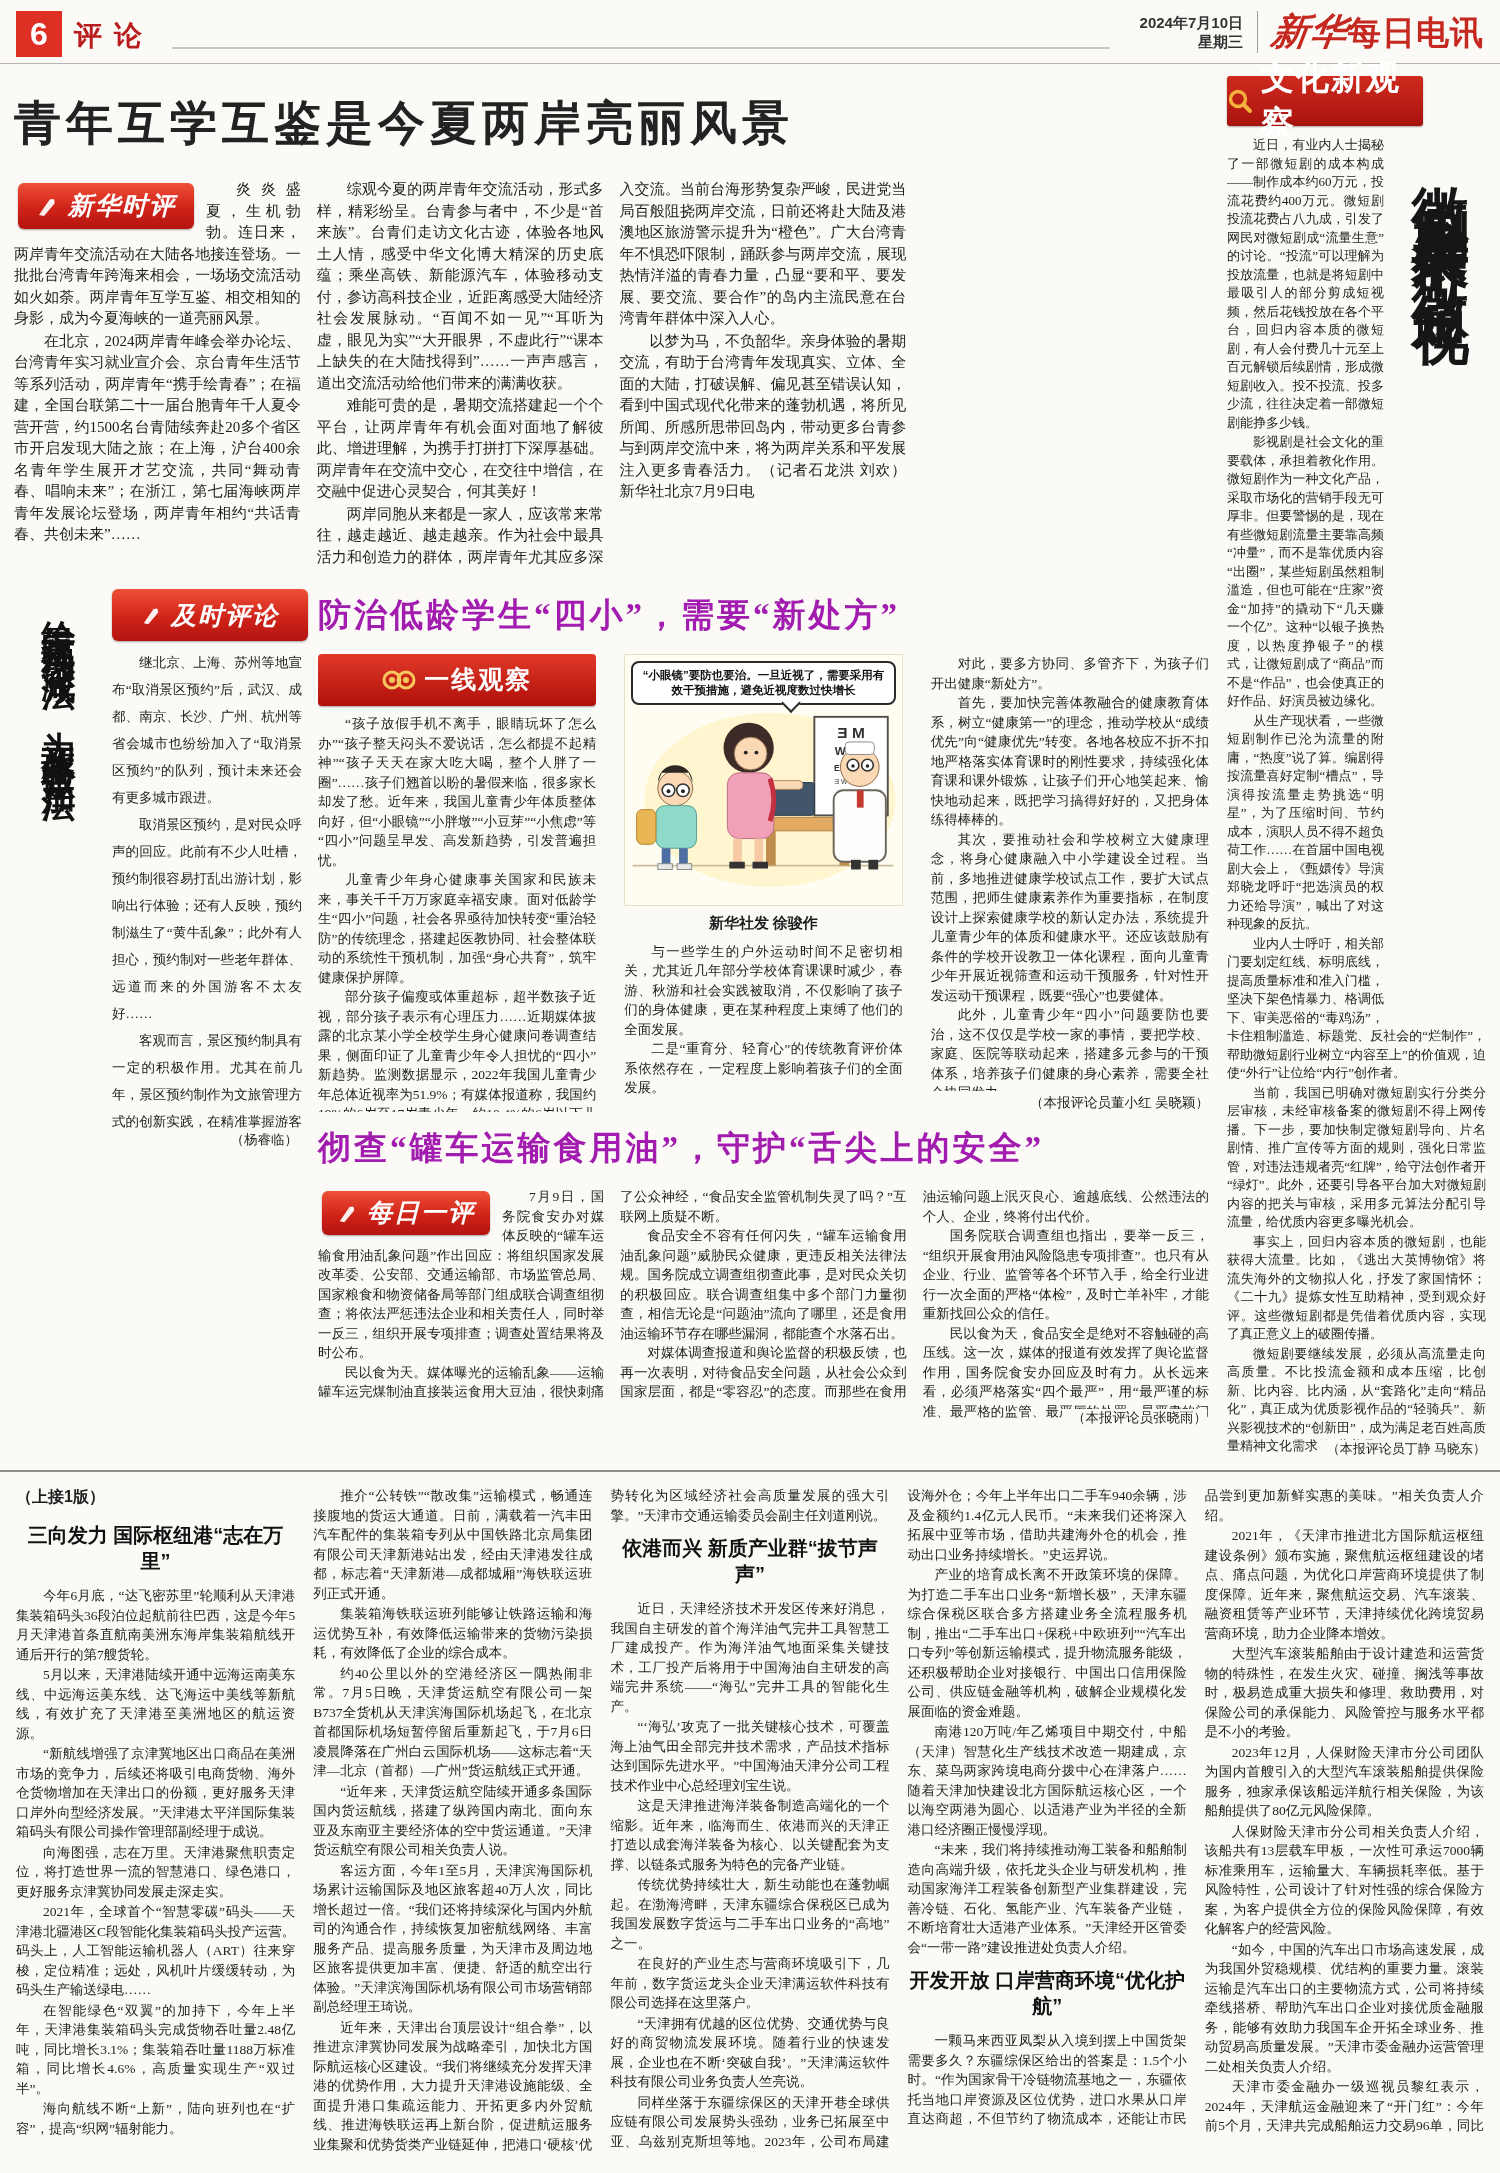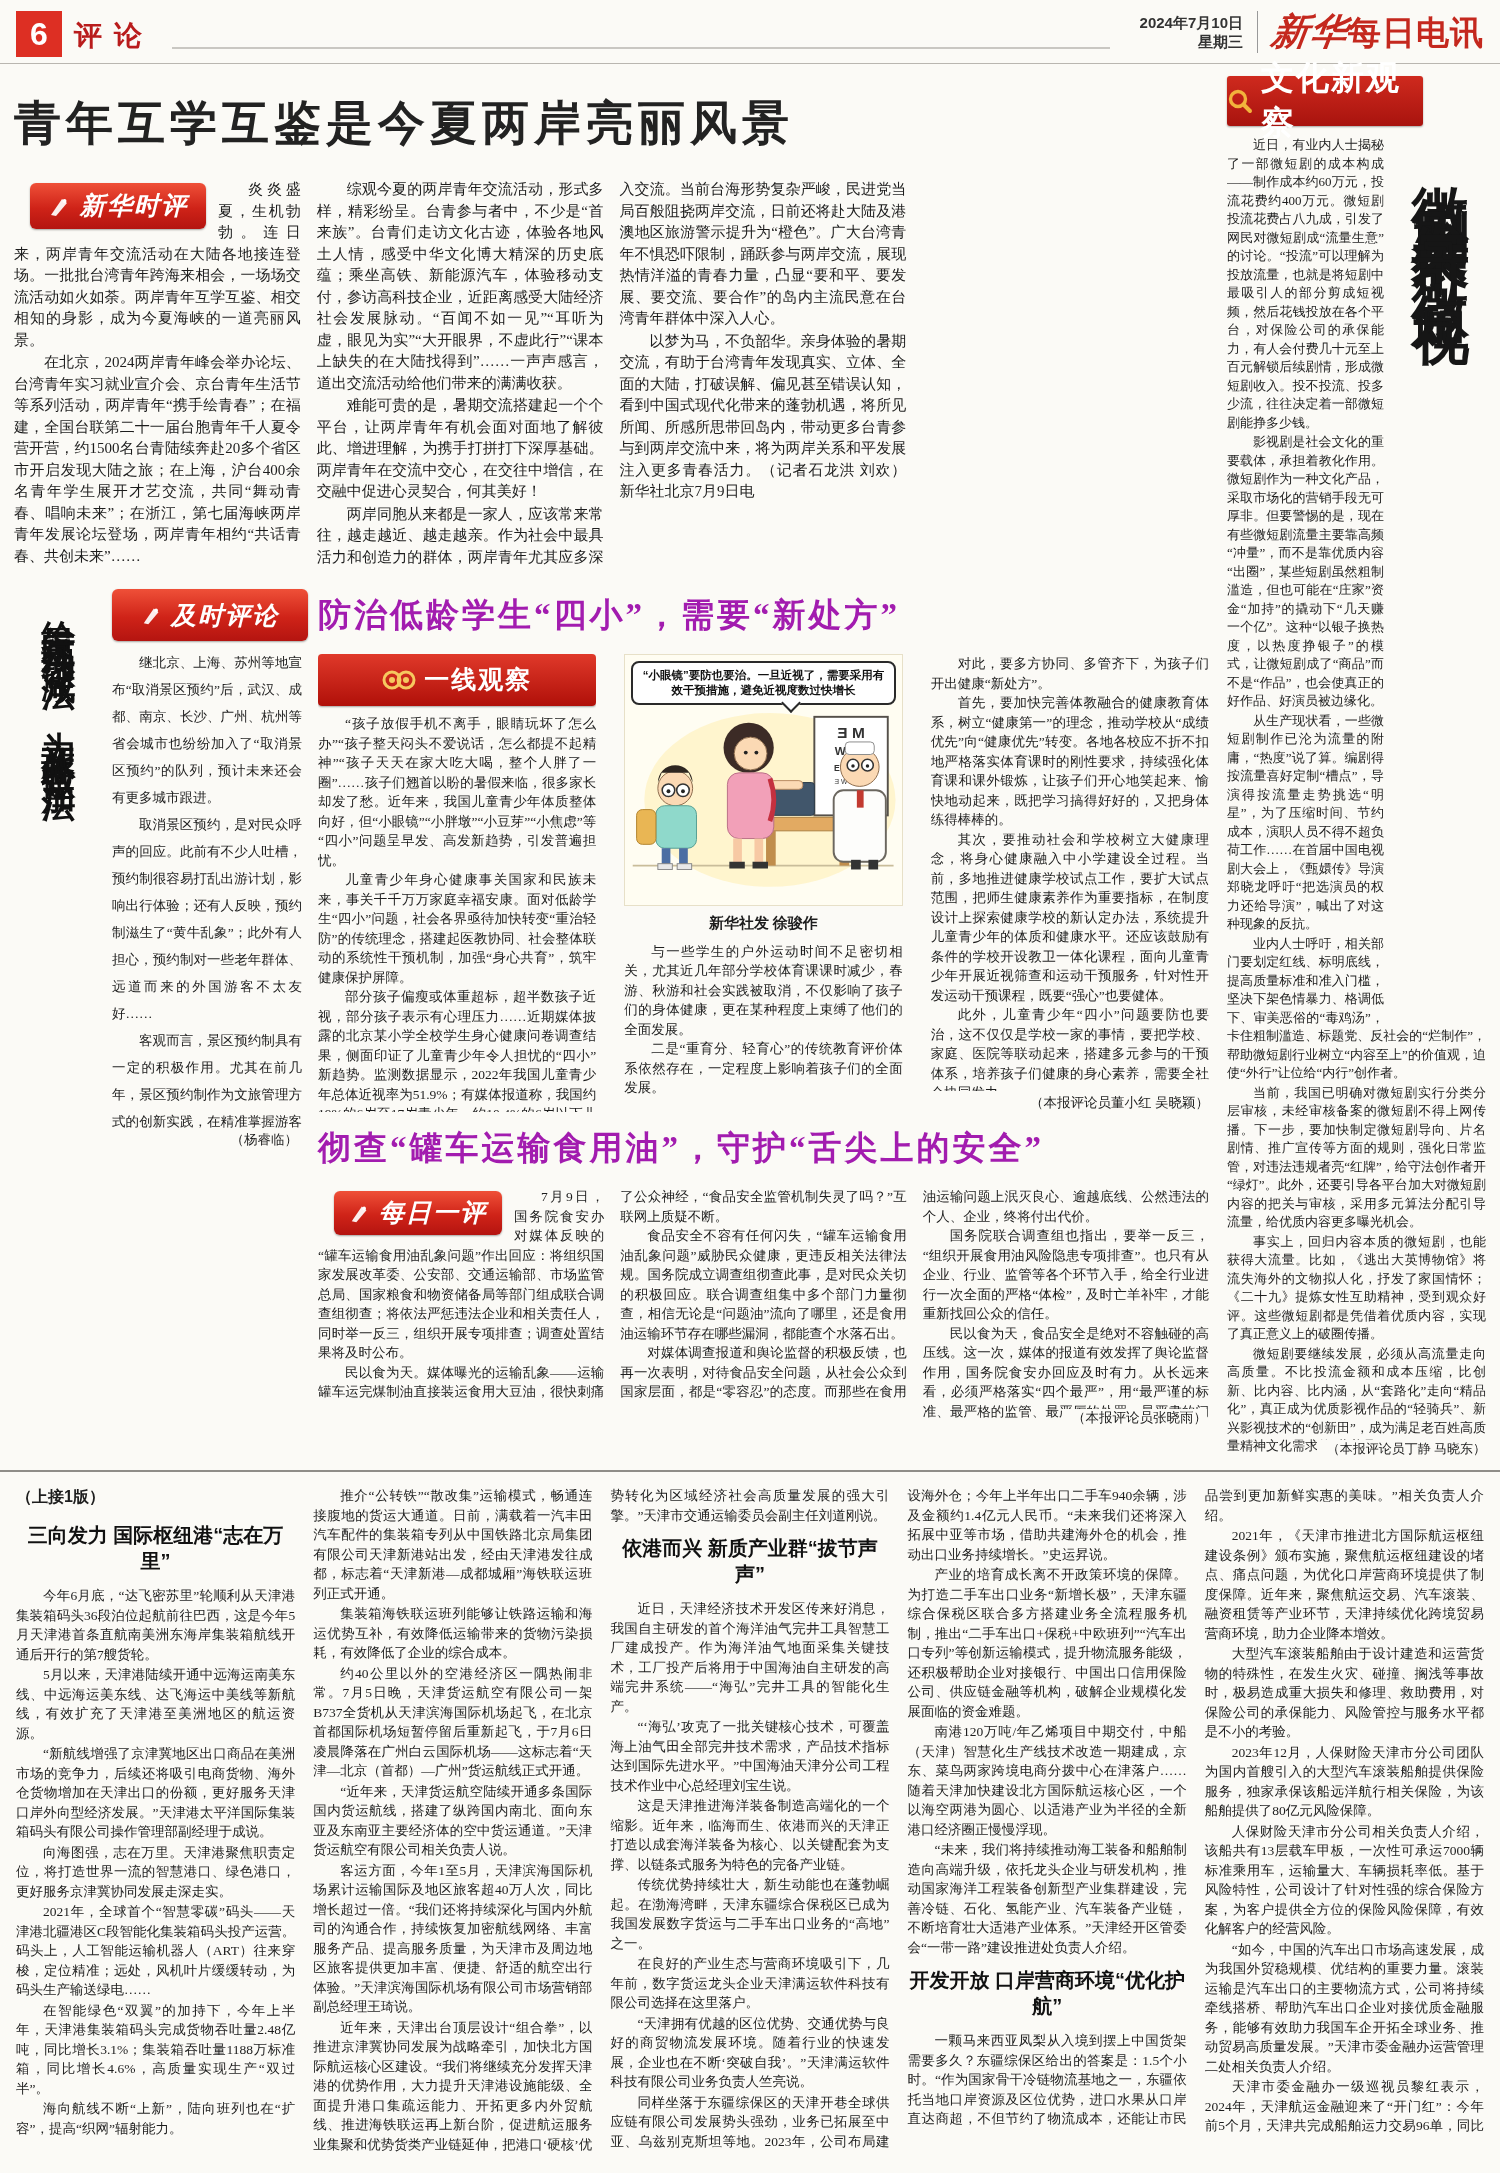--- a/index.html
+++ b/index.html
@@ -38,21 +38,21 @@
               font-size:15px; line-height:21.5px; overflow:hidden; }
   .top-cols .p { margin-bottom:1px; }
 
   
   .badge { position:relative; display:flex; align-items:center; justify-content:center; gap:8px;
            background:linear-gradient(180deg,#ef5038 0%, #cf2318 55%, #b41410 100%);
            border-radius:6px; color:#fff; box-shadow:0 1px 2px rgba(0,0,0,.35);
            font-family:"Liberation Sans", sans-serif; }
   .badge .blabel { font-weight:bold; font-style:italic; letter-spacing:2px; }
   .badge svg { flex:none; }
-  .badge-float { float:left; width:176px; height:46px; margin:4px 12px 8px 16px; }
+  .badge-float { float:left; width:176px; height:46px; margin:4px 12px 8px 4px; }
   .badge-float .blabel { font-size:25px; }
   .badge-block { width:196px; height:52px; margin:0 0 8px 0; }
   .badge-block .blabel { font-size:25px; }
   .badge-culture { width:196px; height:50px; border-radius:3px;
                    background:linear-gradient(180deg,#cf2a1e 0%, #a8130e 100%); margin-bottom:10px; }
   .badge-culture .blabel { font-style:normal; font-size:33px; }
 
   
   .mid-row { display:flex; gap:16px; margin-top:14px; height:560px; }
 
@@ -321,21 +321,21 @@
         <div class="badge badge-culture">
           <svg width="26" height="26" viewBox="0 0 26 26">
             <circle cx="11" cy="11" r="7.5" fill="none" stroke="#f2b33c" stroke-width="3.4"></circle>
             <line x1="16.5" y1="16.5" x2="23" y2="23" stroke="#f2b33c" stroke-width="4" stroke-linecap="round"></line>
           </svg>
           <span class="blabel">文化新观察</span>
         </div>
         <div class="culture-flow">
           <div class="culture-vh">微短剧发展不可『微短视』</div>
 
-        <p class="p">近日，有业内人士揭秘了一部微短剧的成本构成——制作成本约60万元，投流花费约400万元。微短剧投流花费占八九成，引发了网民对微短剧成“流量生意”的讨论。“投流”可以理解为投放流量，也就是将短剧中最吸引人的部分剪成短视频，然后花钱投放在各个平台，对保险公司的承保能力，有人会付费几十元至上百元解锁后续剧情，形成微短剧收入。投不投流、投多少流，往往决定着一部微短剧能挣多少钱。</p>
+        <p class="p">近日，有业内人士揭秘了一部微短剧的成本构成——制作成本约60万元，投流花费约400万元。微短剧投流花费占八九成，引发了网民对微短剧成“流量生意”的讨论。“投流”可以理解为投放流量，也就是将短剧中最吸引人的部分剪成短视频，然后花钱投放在各个平台，回归内容本质的微短剧，有人会付费几十元至上百元解锁后续剧情，形成微短剧收入。投不投流、投多少流，往往决定着一部微短剧能挣多少钱。</p>
             <p class="p">影视剧是社会文化的重要载体，承担着教化作用。微短剧作为一种文化产品，采取市场化的营销手段无可厚非。但要警惕的是，现在有些微短剧流量主要靠高频“冲量”，而不是靠优质内容“出圈”，某些短剧虽然粗制滥造，但也可能在“庄家”资金“加持”的撬动下“几天赚一个亿”。这种“以银子换热度，以热度挣银子”的模式，让微短剧成了“商品”而不是“作品”，也会使真正的好作品、好演员被边缘化。</p>
             <p class="p">从生产现状看，一些微短剧制作已沦为流量的附庸，“热度”说了算。编剧得按流量喜好定制“槽点”，导演得按流量走势挑选“明星”，为了压缩时间、节约成本，演职人员不得不超负荷工作……在首届中国电视剧大会上，《甄嬛传》导演郑晓龙呼吁“把选演员的权力还给导演”，喊出了对这种现象的反抗。</p>
             <p class="p">业内人士呼吁，相关部门要划定红线、标明底线，提高质量标准和准入门槛，坚决下架色情暴力、格调低下、审美恶俗的“毒鸡汤”，卡住粗制滥造、标题党、反社会的“烂制作”，帮助微短剧行业树立“内容至上”的价值观，迫使“外行”让位给“内行”创作者。</p>
             <p class="p">当前，我国已明确对微短剧实行分类分层审核，未经审核备案的微短剧不得上网传播。下一步，要加快制定微短剧导向、片名剧情、推广宣传等方面的规则，强化日常监管，对违法违规者亮“红牌”，给守法创作者开“绿灯”。此外，还要引导各平台加大对微短剧内容的把关与审核，采用多元算法分配引导流量，给优质内容更多曝光机会。</p>
             <p class="p">事实上，回归内容本质的微短剧，也能获得大流量。比如，《逃出大英博物馆》将流失海外的文物拟人化，抒发了家国情怀；《二十九》提炼女性互助精神，受到观众好评。这些微短剧都是凭借着优质内容，实现了真正意义上的破圈传播。</p>
             <p class="p">微短剧要继续发展，必须从高流量走向高质量。不比投流金额和成本压缩，比创新、比内容、比内涵，从“套路化”走向“精品化”，真正成为优质影视作品的“轻骑兵”、新兴影视技术的“创新田”，成为满足老百姓高质量精神文化需求的“营养品”。</p>
           </div>
         <div class="culture-byline">（本报评论员丁静 马晓东）</div>
       </div>
     </div>

